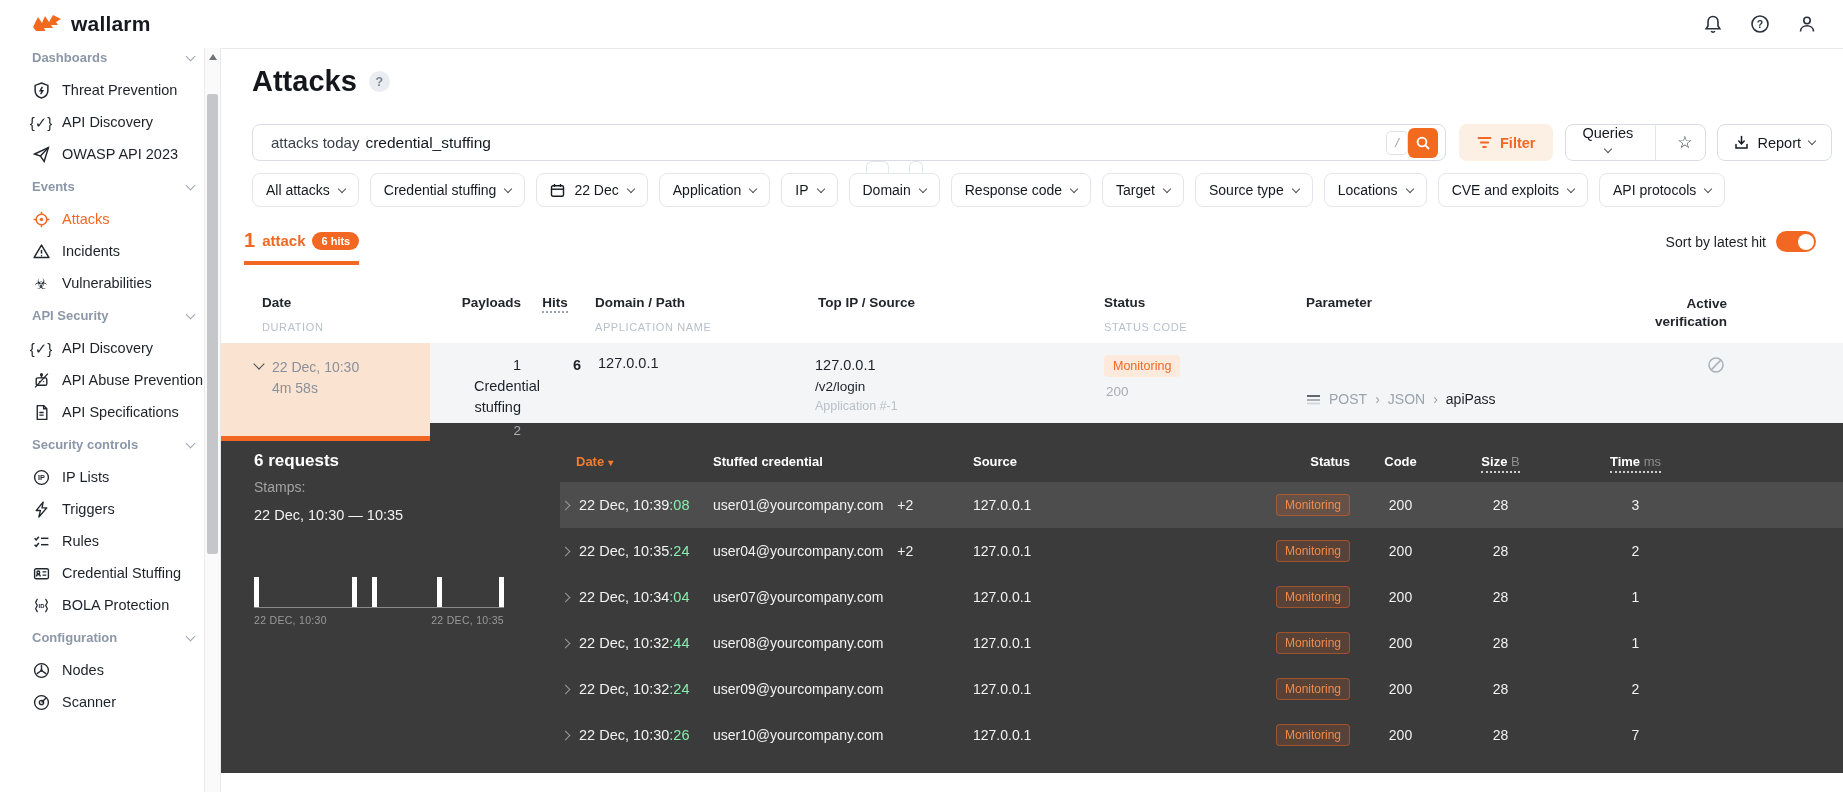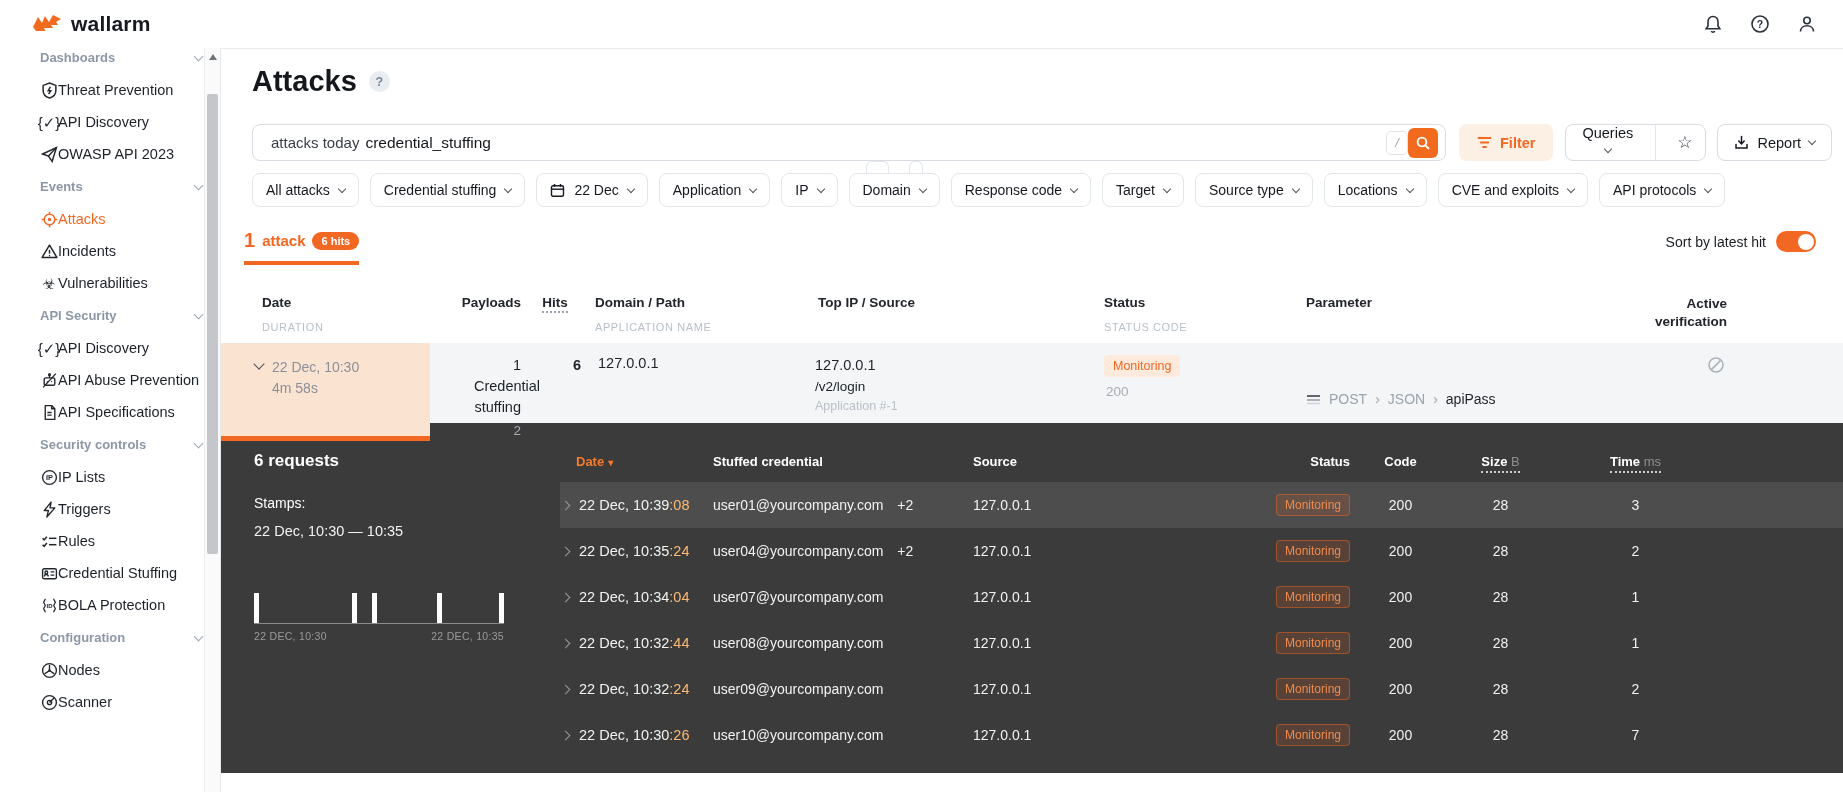--- a/index.html
+++ b/index.html
@@ -9,24 +9,24 @@
     font-family:"Liberation Sans", sans-serif; color:#16191f; background:#fff;
   }
   
   .topbar { position:absolute; left:8px; top:0; width:1843px; height:48px; background:#fff; z-index:30; display:flex; align-items:center; justify-content:space-between; }
   .brand { display:flex; align-items:center; gap:9px; padding-left:24px; cursor:pointer; }
   .brand-name { font-size:21px; font-weight:700; color:#16191f; letter-spacing:.2px; }
   .top-icons { display:flex; align-items:center; gap:27px; padding-right:34px; }
   .top-icon { width:20px; height:20px; color:#2b313b; cursor:pointer; }
   .top-icon svg { width:100%; height:100%; }
   
-  .sidebar { position:absolute; left:16px; top:48px; width:204px; height:744px; background:#fff; z-index:10; overflow:hidden; }
+  .sidebar { position:absolute; left:8px; top:48px; width:204px; height:744px; background:#fff; z-index:10; overflow:hidden; }
   .nav { padding:0 0 0 24px; margin-top:-7px; }
   .nav-section { display:flex; align-items:center; justify-content:space-between; padding:9px 18px 9px 0; color:#8c97a7; font-size:13px; font-weight:700; cursor:pointer; }
-  .nav-item { display:flex; align-items:center; padding:7px 0; font-size:14.5px; color:#1d2229; cursor:pointer; }
+  .nav-item { display:flex; align-items:center; gap:12px; padding:7px 0; font-size:14.5px; color:#1d2229; cursor:pointer; }
   .nav-item .nicon { width:18px; height:18px; flex:0 0 18px; display:flex; align-items:center; justify-content:center; color:#22272e; }
   .nav-item .nicon svg { width:17px; height:17px; }
   .nav-item .nicon .glyph { font-size:15px; line-height:1; }
   .nav-item.active, .nav-item.active .nicon { color:#f26822; }
   .chev { width:7px; height:7px; border-right:1.7px solid #9aa4b2; border-bottom:1.7px solid #9aa4b2; transform:rotate(45deg); display:inline-block; margin-top:-3px; }
   
   .sb-scroll { position:absolute; left:204px; top:48px; width:17px; height:744px; background:#fafafa; border-left:1px solid #ececec; border-right:1px solid #e6e8eb; z-index:20; }
   .sb-arrow { position:absolute; left:4px; top:6px; width:0; height:0; border-left:4.5px solid transparent; border-right:4.5px solid transparent; border-bottom:6px solid #6f7479; cursor:pointer; }
   .sb-thumb { position:absolute; left:2px; top:46px; width:11px; height:460px; background:#c4c6c9; border-radius:2px; cursor:pointer; }
   
@@ -91,21 +91,21 @@
   .c-status { padding-left:10px; }
   .badge-mon { display:inline-block; background:#fdeadc; color:#f26822; font-size:12.5px; border-radius:4px; padding:4px 9px; }
   .c-status .scode { color:#a7adb6; font-size:13.5px; margin-top:7px; padding-left:2px; }
   .c-param { padding-left:7px; padding-top:15px; display:flex; align-items:center; gap:8px; color:#9aa3ae; font-size:14px; }
   .c-param b { color:#1d2229; font-weight:500; }
   .c-av { text-align:right; padding-right:118px; padding-top:13px; color:#aab1ba; }
   
   .panel { display:flex; height:350px; background:#3b3b3c; color:#f0f0f0; }
   .panel-left { flex:0 0 339px; padding:28px 0 0 33px; }
   .pl-title { font-size:17px; font-weight:700; color:#fff; }
-  .pl-stamps { margin-top:24px; font-size:14px; color:#ffffff; cursor:pointer; }
+  .pl-stamps { margin-top:8px; font-size:14px; color:#a3a3a3; cursor:pointer; }
   .pl-range { margin-top:12px; font-size:14.5px; color:#f2f2f2; }
   .histo { margin-top:55px; width:250px; }
   .histo-bars { position:relative; height:30px; border-bottom:1px solid #8a8a8a; }
   .hbar { position:absolute; bottom:0; width:5px; height:30px; background:#fff; }
   .histo-labels { display:flex; justify-content:space-between; margin-top:6px; font-size:10.5px; color:#9a9a9a; letter-spacing:.3px; }
   .panel-right { flex:1; padding-top:31px; }
   .req-grid { display:grid; grid-template-columns:153px 260px 270px 115px 85px 115px 155px 1fr; align-items:center; }
   .req-head { padding-right:20px; margin-bottom:13px; }
   .rh { font-size:13px; font-weight:700; color:#fff; }
   .rh-date { color:#f57b2d; padding-left:16px; cursor:pointer; }
@@ -113,21 +113,21 @@
   .rh-cred { } .rh-src { }
   .rh-status { text-align:right; padding-right:8px; }
   .rh-code { text-align:center; }
   .rh-size, .rh-time { text-align:center; cursor:pointer; }
   .rh-size .u, .rh-time .u { color:#8f8f8f; font-weight:400; }
   .rh-size .dot, .rh-time .dot { border-bottom:2px dotted #cfcfcf; padding-bottom:2px; }
   .req-row { height:46px; cursor:pointer; }
   .req-row.hl { background:#4d4d4e; }
   .r-date { display:flex; align-items:center; gap:10px; font-size:14.5px; color:#f2f2f2; }
   .r-date .rchev { width:7px; height:7px; border-right:1.6px solid #9a9a9a; border-bottom:1.6px solid #9a9a9a; transform:rotate(-45deg); margin-left:2px; flex:0 0 7px; }
-  .r-date .sec { color:#fdba74; }
+  .r-date .sec { color:#86efac; }
   .r-cred { font-size:14px; color:#f2f2f2; display:flex; gap:14px; align-items:center; }
   .r-src { font-size:14px; color:#f2f2f2; }
   .r-status { text-align:right; padding-right:8px; }
   .badge-mon-dark { display:inline-block; background:rgba(242,106,34,.16); border:1px solid rgba(242,106,34,.45); color:#ef8b4e; font-size:12px; border-radius:4px; padding:3px 8px; }
   .r-code, .r-size, .r-time { text-align:center; font-size:14px; color:#f2f2f2; }
   .bottom-strip { position:absolute; left:221px; bottom:0; width:1622px; height:10px; background:#fff; }
   svg { display:block; }
 </style>
 </head>
 <body>

